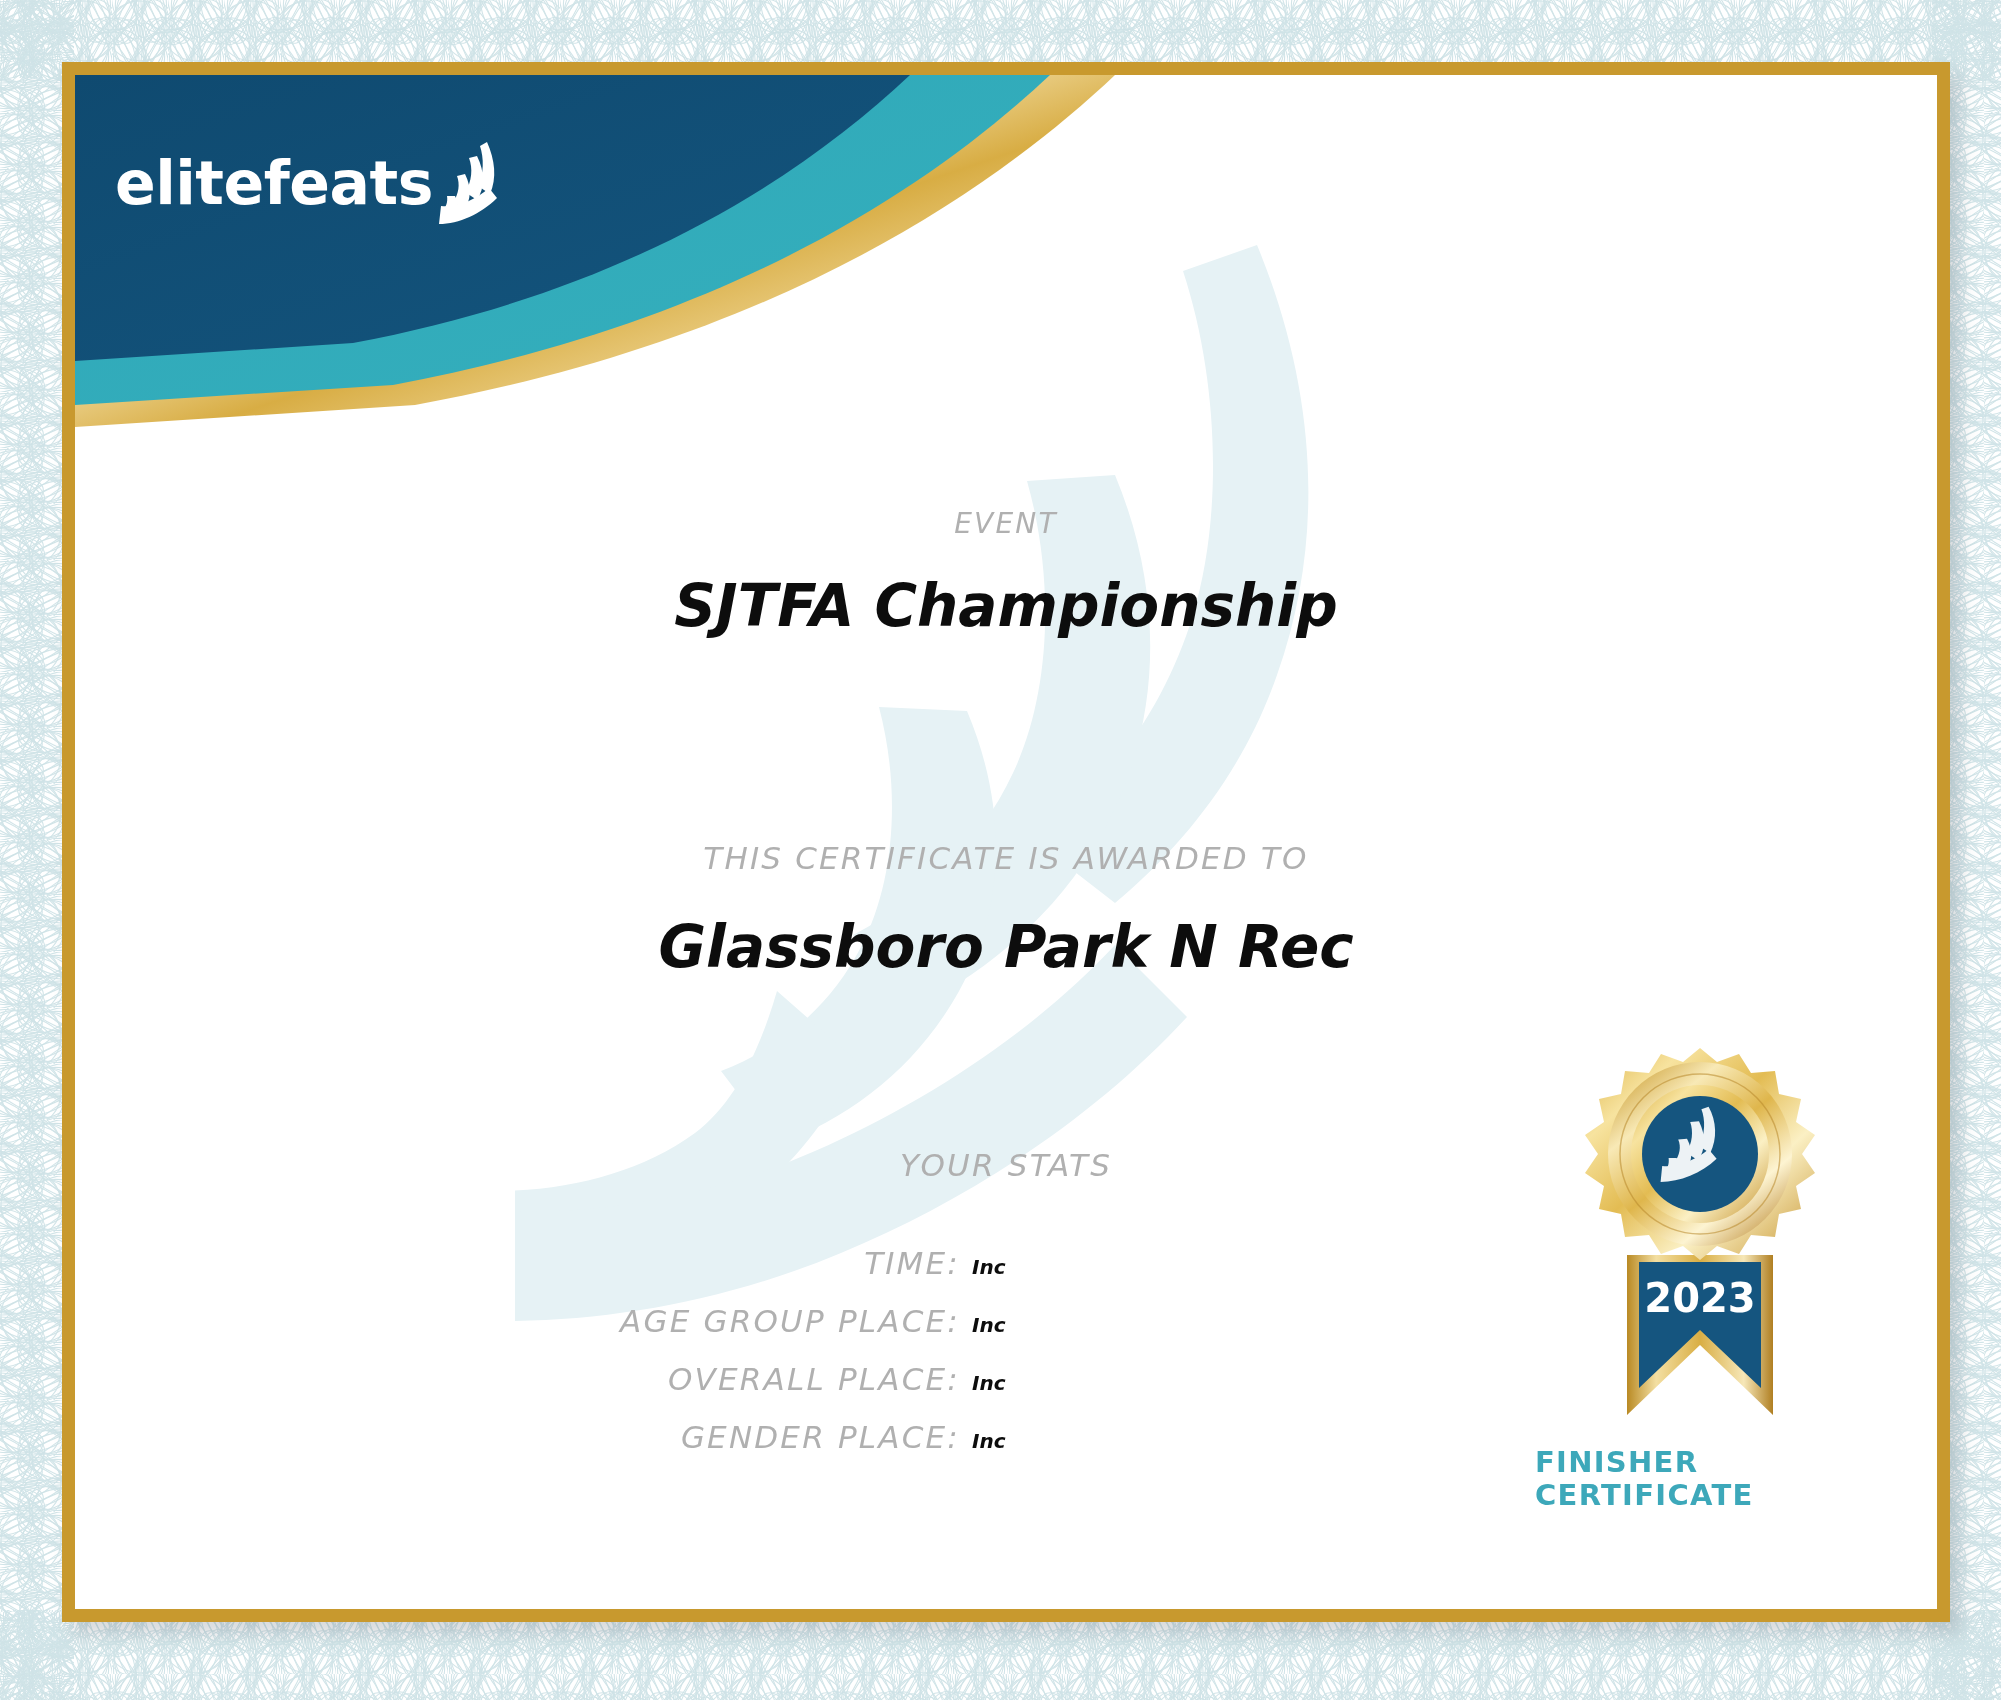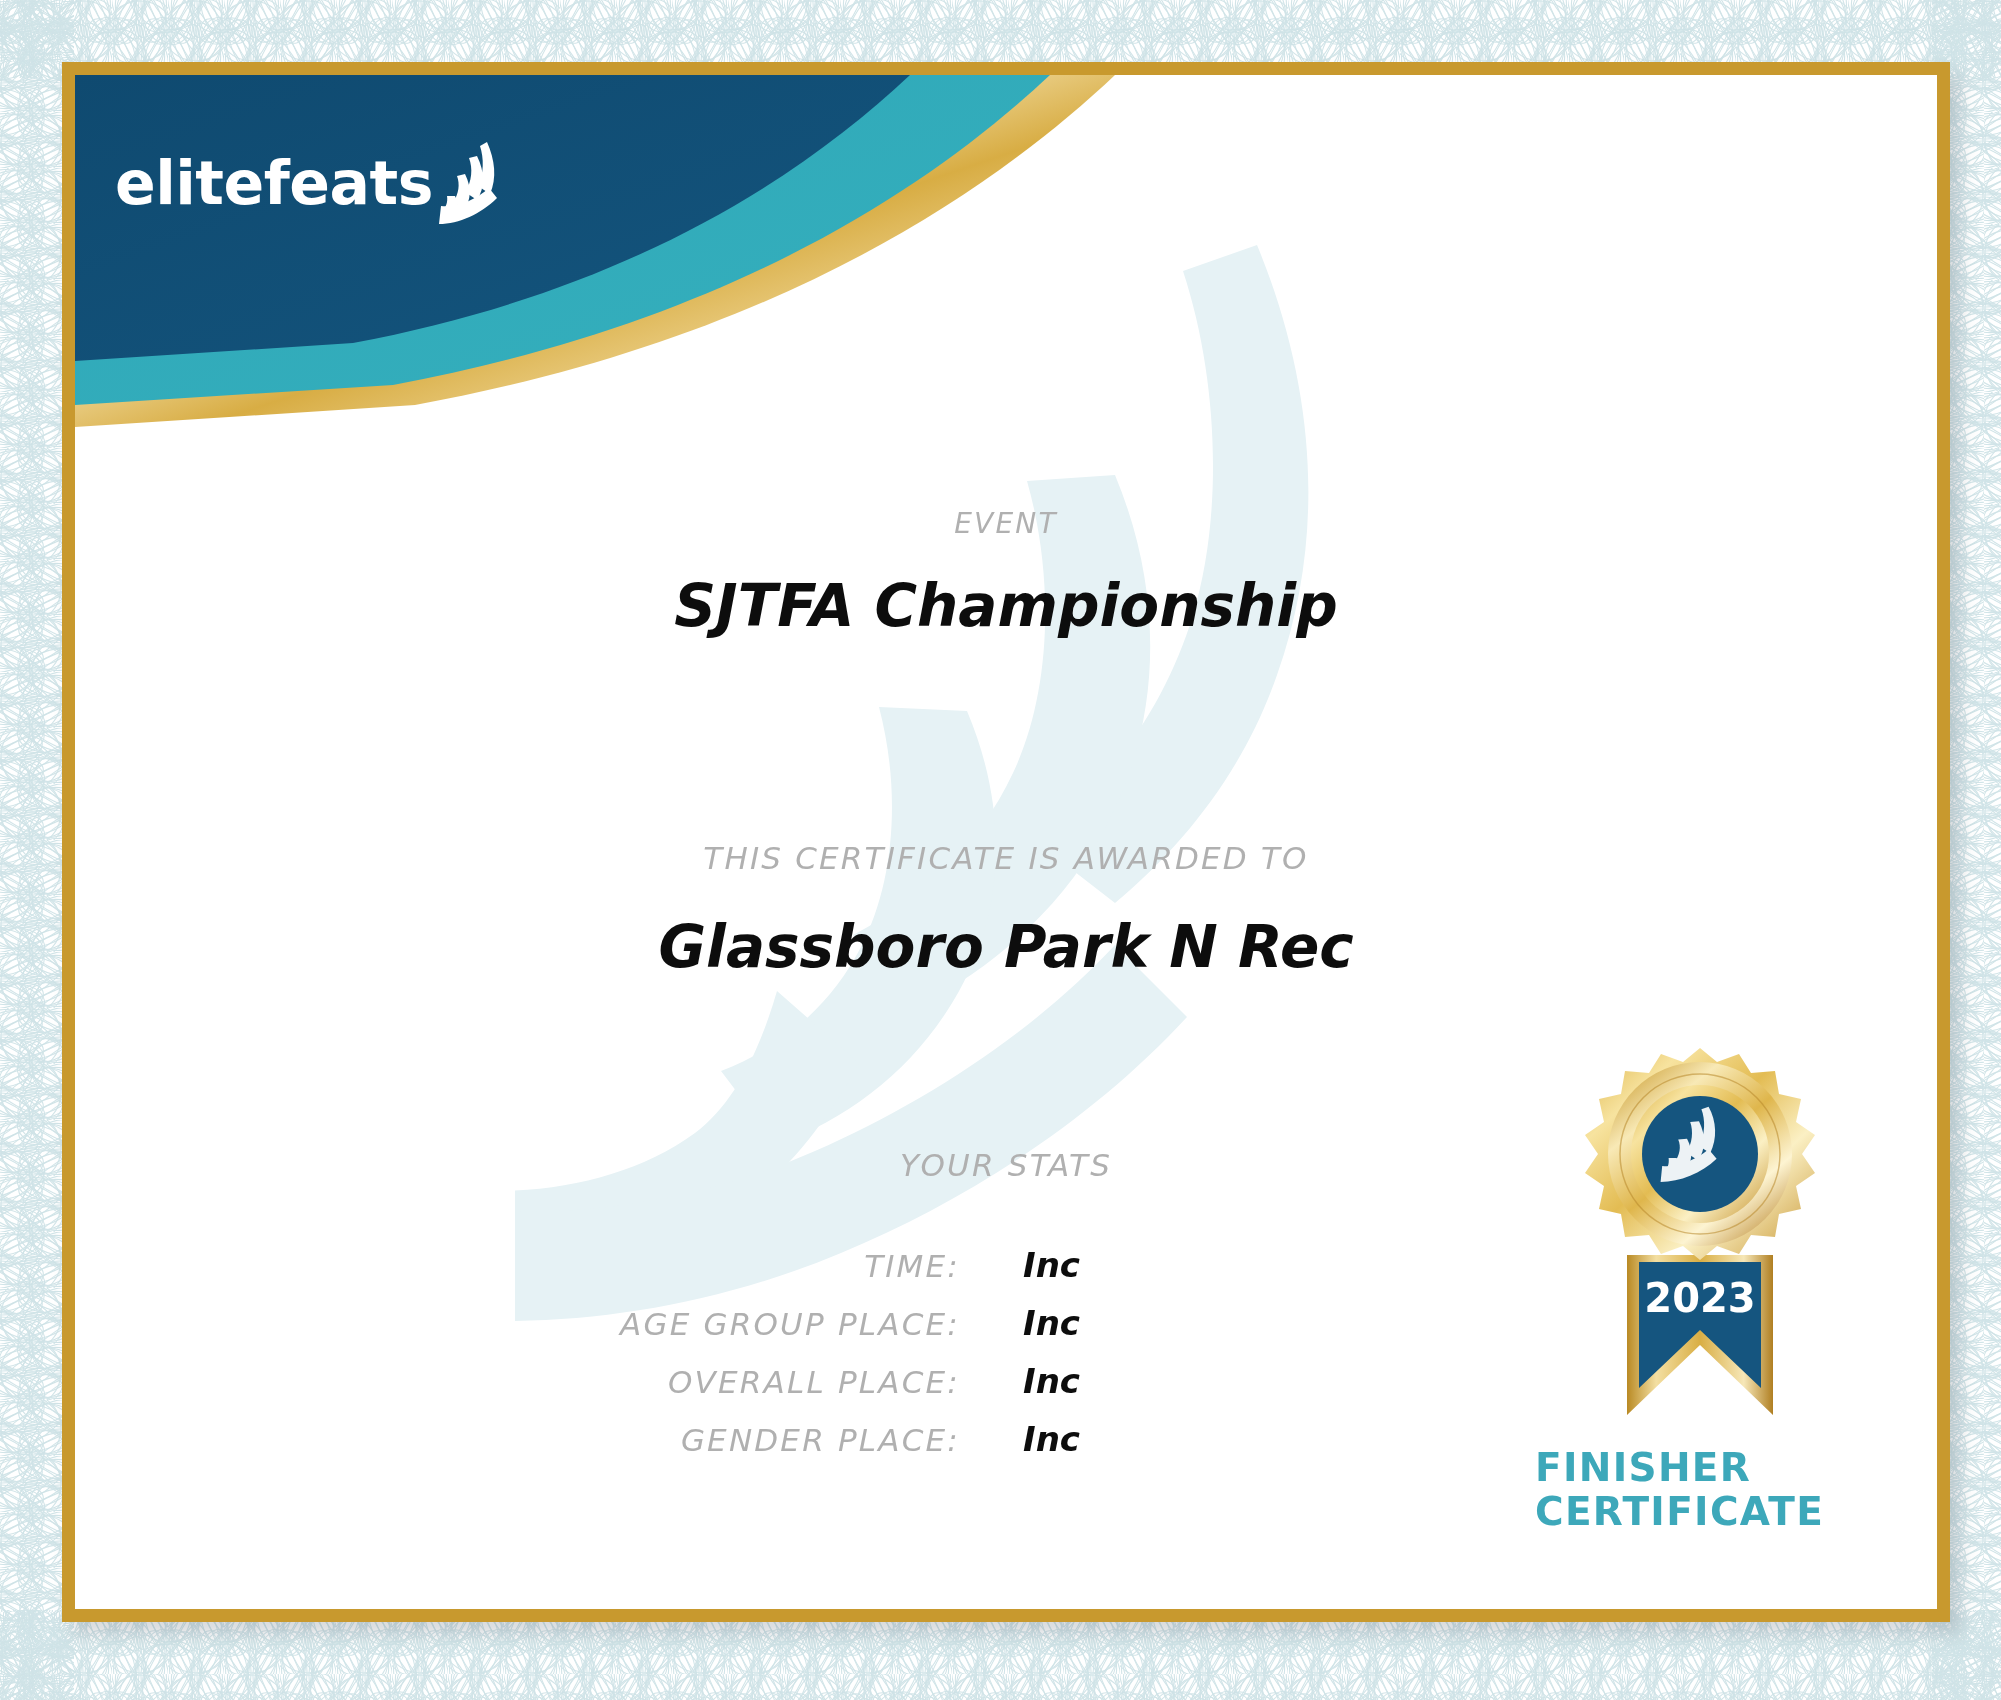--- a/index.html
+++ b/index.html
@@ -140,43 +140,43 @@
   }
   .stat-label {
     color: #b0b0b0;
     font-size: 31px;
     letter-spacing: 2.2px;
     font-family: "DejaVu Sans", sans-serif;
     white-space: nowrap;
   }
   .stat-value {
     color: #0d0d0d;
-    font-size: 34px;
+    font-size: 20px;
     font-weight: 700;
     font-family: "DejaVu Sans", sans-serif;
     width: 120px;
-    text-align: right;
+    text-align: left;
     padding-left: 12px;
     white-space: nowrap;
   }
 
   
   #medal-wrap {
     position: absolute;
     left: 1460px;
     top: 965px;
     width: 330px;
     z-index: 7;
     text-align: left;
   }
   #medal-svg { display: block; margin: 0 auto; }
   #finisher-text {
     margin-top: 6px;
     color: #3da8ba;
-    font-size: 39px;
+    font-size: 29px;
     font-weight: 700;
     letter-spacing: 1.3px;
     line-height: 1.14;
     font-family: "DejaVu Sans", sans-serif;
   }
   #finisher-text span { display: block; }
 </style>
 </head>
 <body>
 

